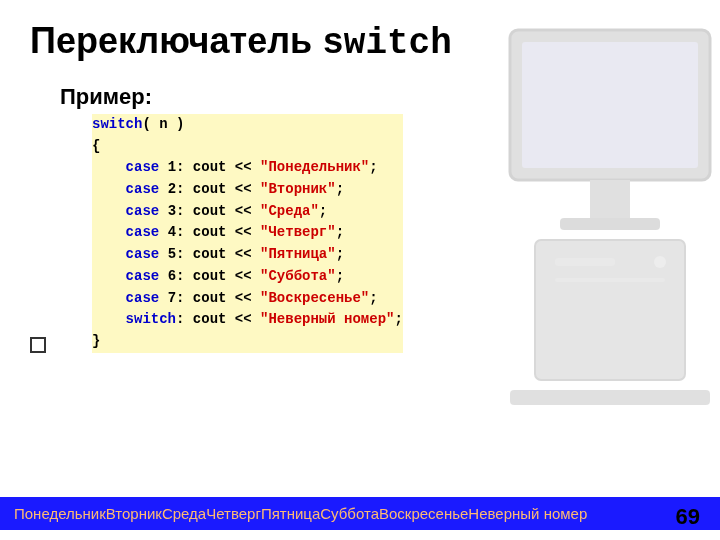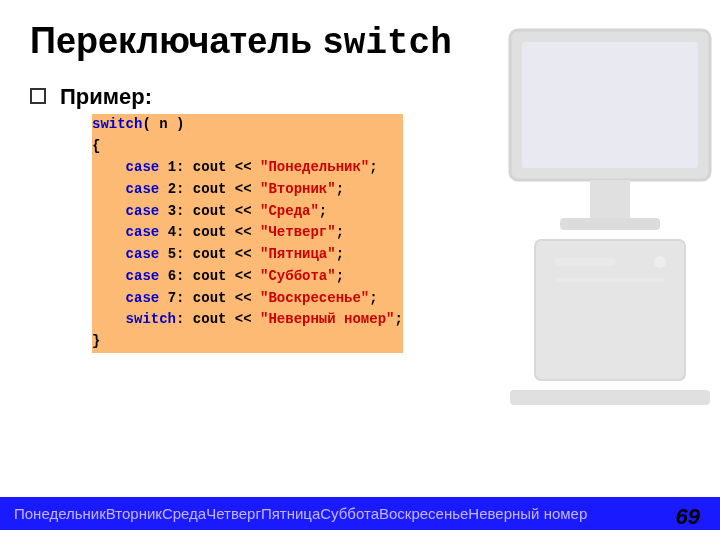--- a/index.html
+++ b/index.html
@@ -34,36 +34,36 @@
       font-family: Arial, sans-serif;
     }
 
     .slide-title .keyword {
       font-family: 'Courier New', monospace;
       font-weight: bold;
     }
 
     .bullet-item {
       display: flex;
-      align-items: flex-start;
+      align-items: flex-end;
       margin-bottom: 14px;
     }
 
     .bullet-checkbox {
       width: 16px;
       height: 16px;
       border: 2px solid #333;
       margin-right: 14px;
       margin-top: 4px;
       flex-shrink: 0;
       background: white;
     }
 
     .code-block {
-      background: #fdba74;
+      background: #fef9c3;
       font-family: 'Courier New', monospace;
       font-size: 14px;
       margin-left: 32px;
       margin-top: 4px;
       line-height: 1.55;
     }
 
     .code-blue {
       color: #0000cc;
       font-weight: bold;
@@ -78,36 +78,35 @@
       color: #000000;
       font-weight: bold;
     }
 
     .bottom-text {
       position: absolute;
       bottom: 10px;
       left: 0;
       right: 0;
       background: #1a1aff;
-      color: #c4b5fd;
+      color: #fdba74;
       font-size: 15px;
       font-family: Arial, sans-serif;
       padding: 8px 14px;
       font-weight: normal;
     }
 
     .page-number {
       position: absolute;
       bottom: 10px;
       right: 20px;
       font-size: 22px;
       font-weight: bold;
       color: #000;
       z-index: 2;
-      font-style: italic;
     }
 
     .example-label {
       font-size: 22px;
       font-weight: bold;
       color: #000;
     }
 
     .bullet2-label {
       font-size: 20px;

